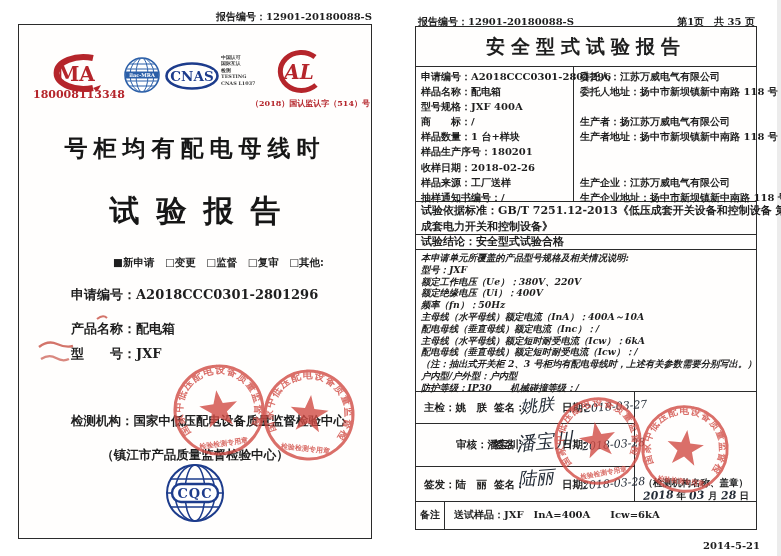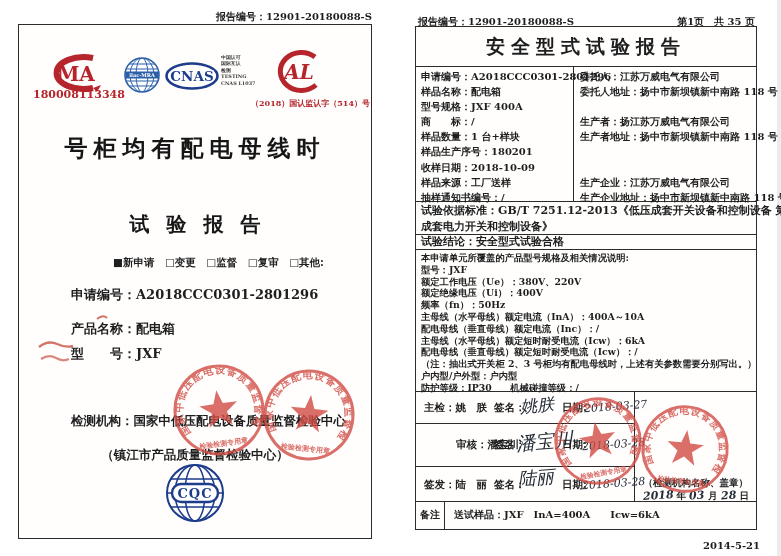--- a/index.html
+++ b/index.html
@@ -10,31 +10,31 @@
   }
   .abs{position:absolute;}
   .page{position:absolute;background:#fff;}
   .pbox{position:absolute;border:1.5px solid #2b2b2b;background:#fffefd;}
   .repno{font-size:10px;font-weight:700;border-bottom:1px solid #555;padding-bottom:1px;white-space:nowrap;}
   .small-b{font-size:10px;font-weight:700;white-space:nowrap;}
   .red{color:#b5252b;}
 
   
   .l-title1{left:0;right:0;top:108px;text-align:center;font-size:23px;font-weight:700;letter-spacing:6px;color:#161616;white-space:nowrap;}
-  .l-title2{left:0;right:0;top:166px;text-align:center;font-size:20px;font-weight:700;letter-spacing:17px;padding-left:17px;color:#161616;margin-top:20px;}
+  .l-title2{left:0;right:0;top:166px;text-align:center;font-size:30px;font-weight:700;letter-spacing:17px;padding-left:17px;color:#161616;}
   .l-check{left:94px;top:231px;font-size:10.5px;font-weight:700;white-space:nowrap;}
   .l-field{left:52px;font-size:13px;font-weight:700;white-space:nowrap;}
   .cma-num{left:14px;top:63px;width:88px;text-align:center;font-size:11px;font-weight:700;}
   .cnas-side{left:202px;top:29px;width:52px;font-size:4.9px;line-height:6.4px;font-weight:700;color:#3a3a3a;}
   .al-cap{left:232px;top:73px;width:118px;font-size:8px;font-weight:700;white-space:nowrap;}
 
   
   .r-row{position:absolute;left:0;right:0;border-bottom:1.5px solid #2b2b2b;}
   .cell-lines{font-size:10px;line-height:15.1px;font-weight:600;white-space:nowrap;}
-  .desc-line{font-size:9.3px;line-height:11.8px;font-weight:600;white-space:nowrap;}
+  .desc-line{font-size:9.3px;line-height:11.8px;font-weight:600;white-space:nowrap;font-style:italic;}
   .sig-role{position:absolute;left:8px;font-size:10.5px;font-weight:700;white-space:nowrap;}
   .sig-lab{position:absolute;font-size:10.5px;font-weight:700;}
   .hand{font-style:italic;color:#232b36;white-space:nowrap;display:inline-block;}
   .hand-name{font-size:17px;transform:rotate(-5deg);}
   .hand-date{font-size:11px;transform:rotate(-4deg);}
   .stamp{position:absolute;color:#d14c45;opacity:.8;}
   .stamp circle{fill:none;stroke:currentColor;stroke-width:3;}
   .stamp use{fill:currentColor;}
   .seal-ring{font-size:10px;fill:currentColor;letter-spacing:1.2px;font-weight:700;}
   .seal-sub{font-size:7px;fill:currentColor;font-weight:700;}
@@ -156,21 +156,21 @@
     </div>
 
     <div class="r-row" style="top:39px;height:135px;">
       <div class="abs cell-lines" style="left:5px;top:3px;">
         <div>申请编号：A2018CCC0301-2801296</div>
         <div>样品名称：配电箱</div>
         <div>型号规格：JXF 400A</div>
         <div>商　　标：/</div>
         <div>样品数量：1 台+样块</div>
         <div>样品生产序号：180201</div>
-        <div>收样日期：2018-10-09</div>
+        <div>收样日期：2018-02-26</div>
         <div>样品来源：工厂送样</div>
         <div>抽样通知书编号：/</div>
       </div>
       <div class="abs" style="left:157px;right:0;top:0;bottom:0;border-left:1.5px solid #2b2b2b;">
         <div class="cell-lines" style="padding:3px 0 0 6px;">
           <div>委托人：江苏万威电气有限公司</div>
           <div>委托人地址：扬中市新坝镇新中南路 118 号</div>
           <div>&nbsp;</div>
           <div>生产者：扬江苏万威电气有限公司</div>
           <div>生产者地址：扬中市新坝镇新中南路 118 号</div>

